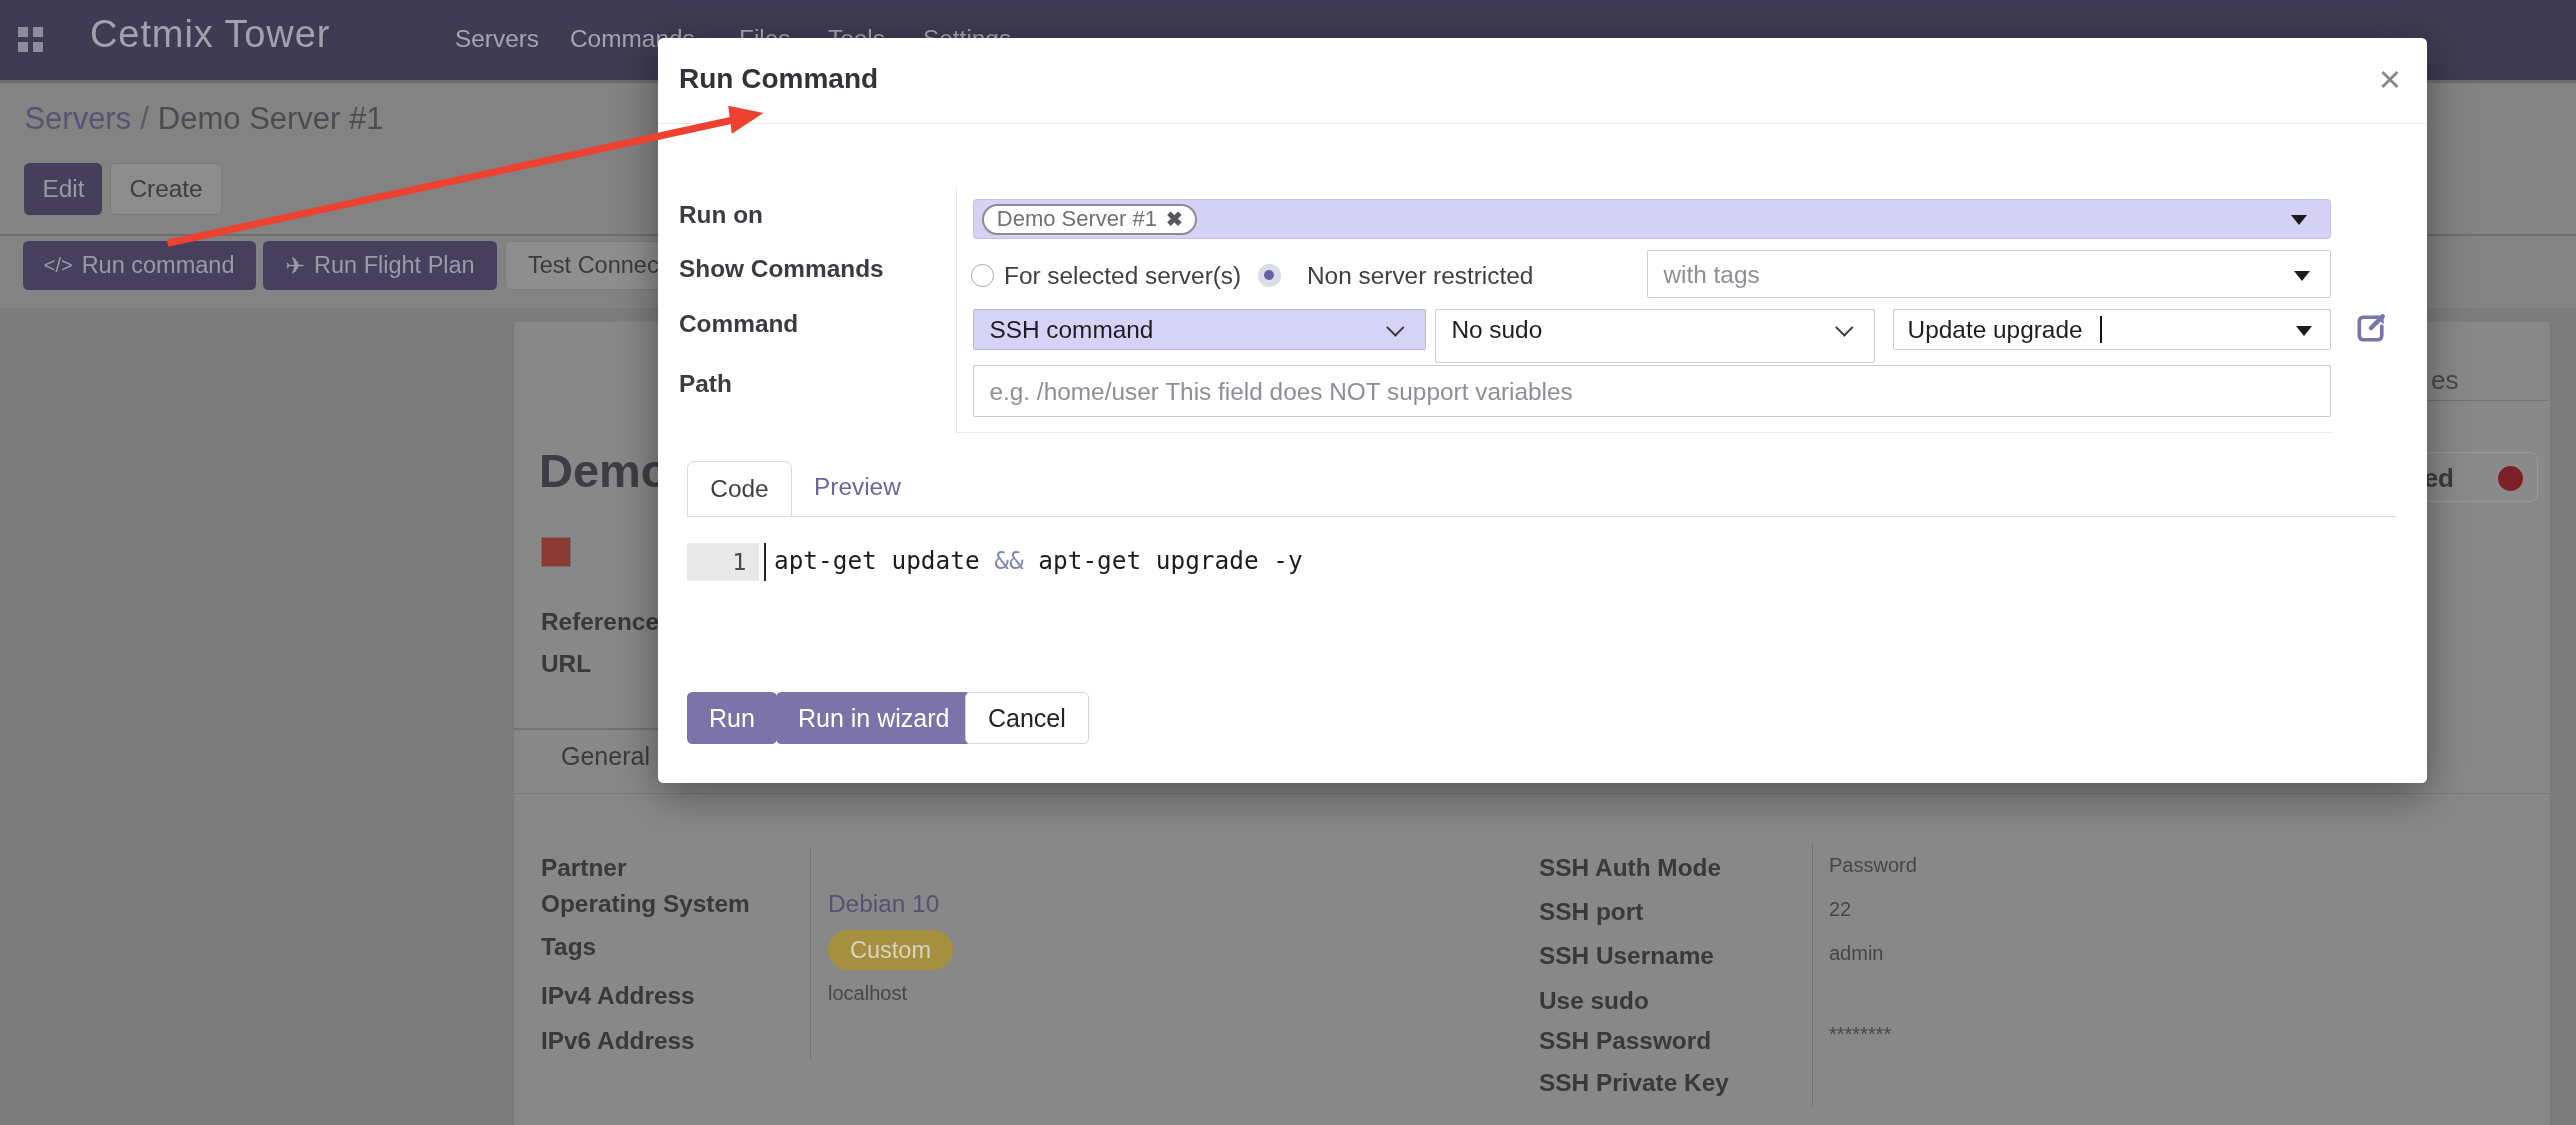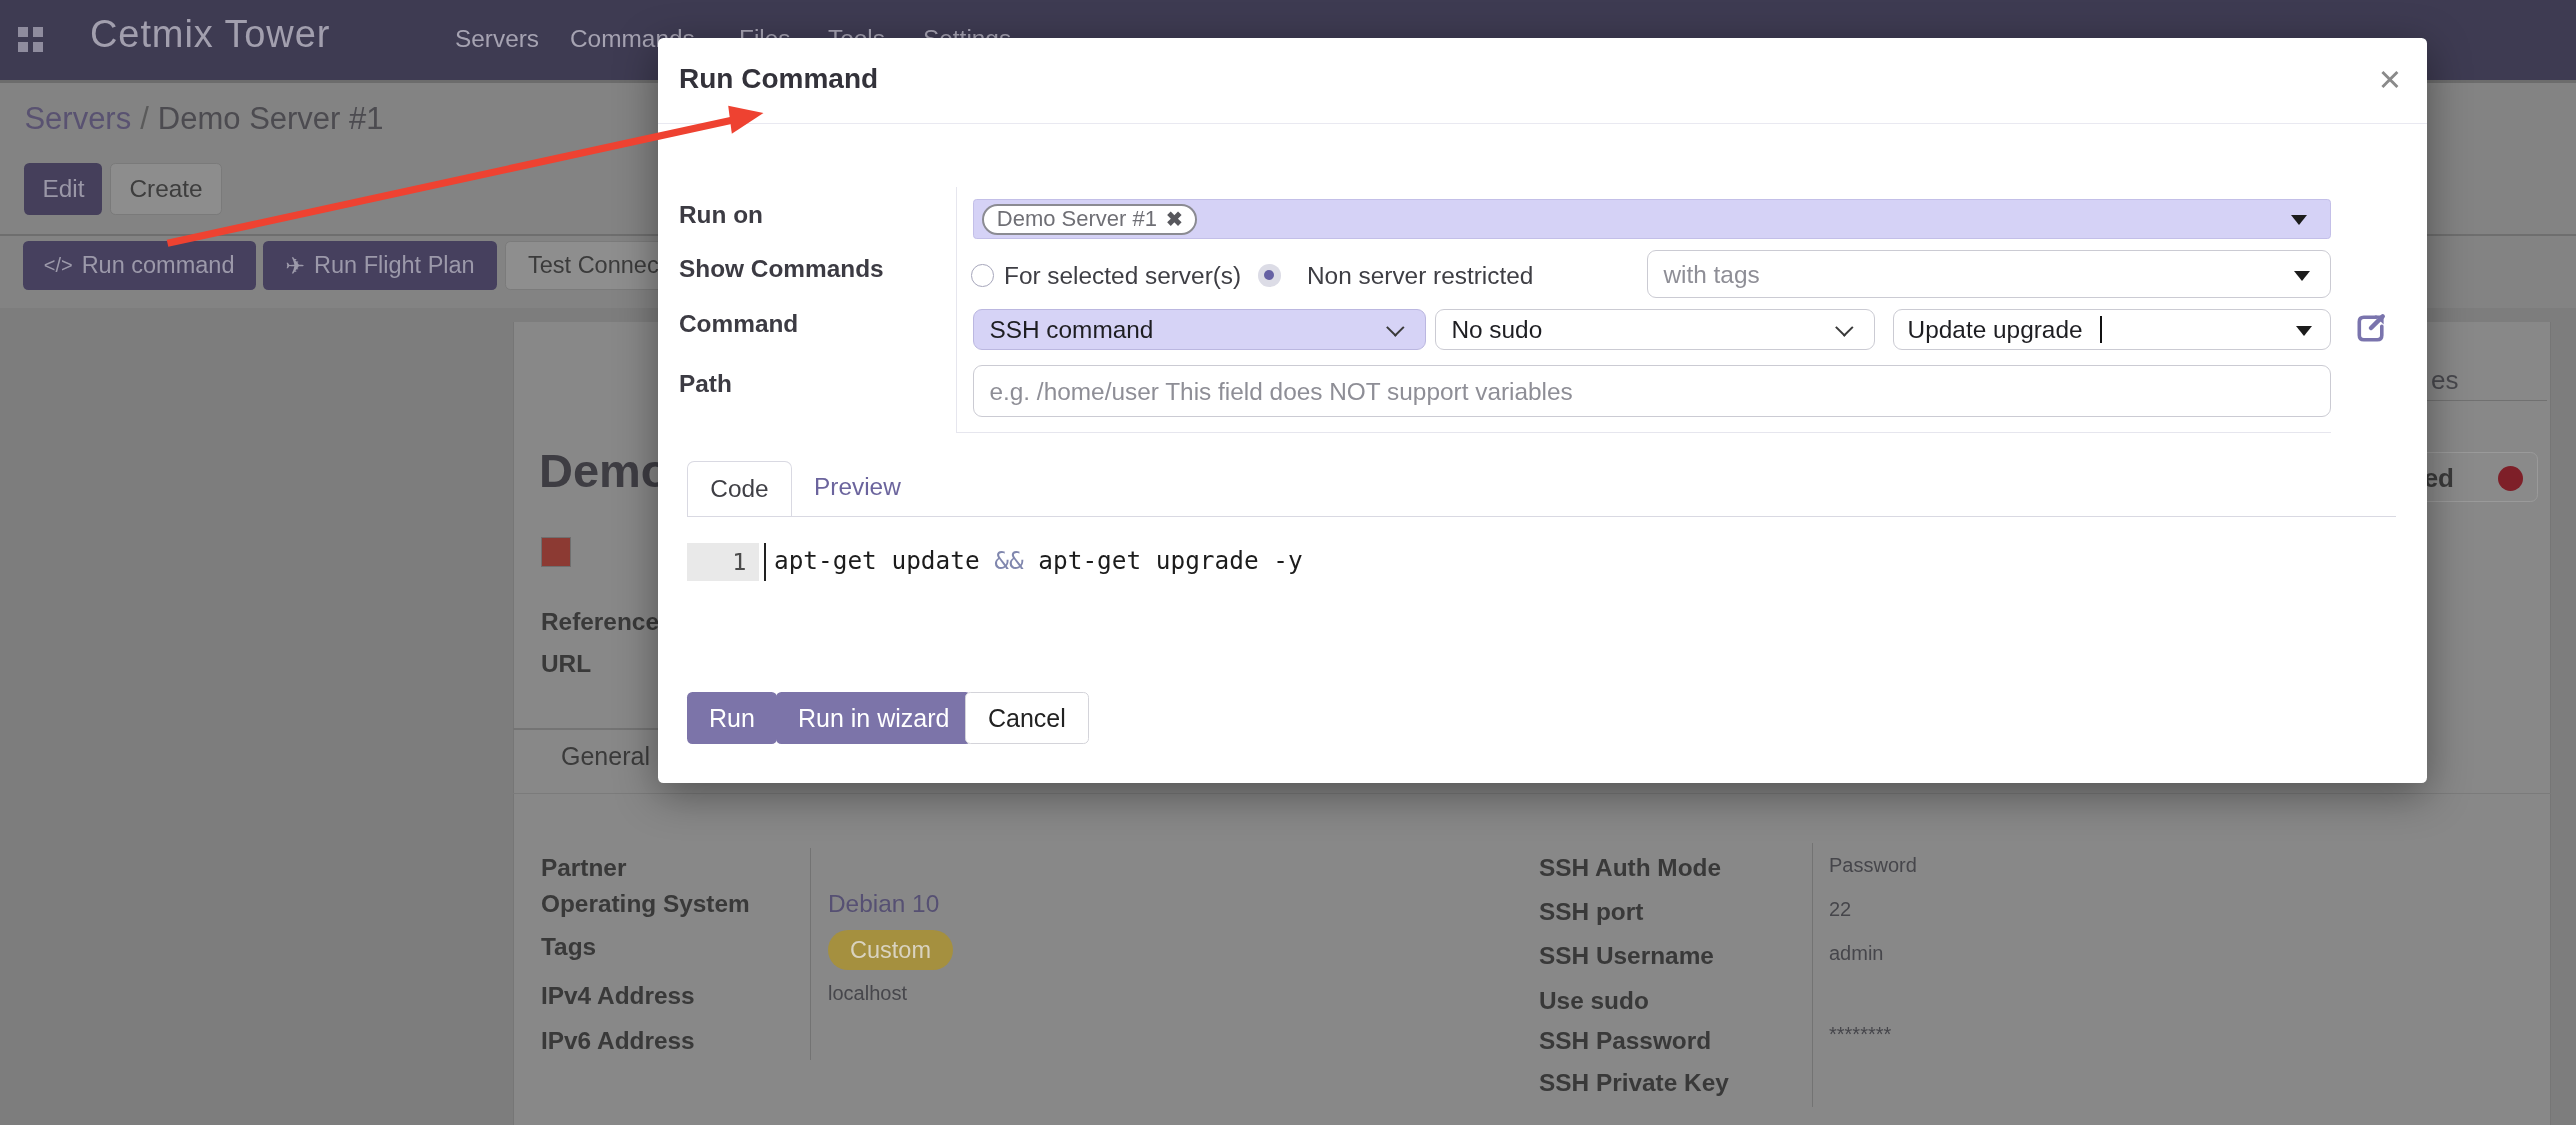--- a/index.html
+++ b/index.html
@@ -73,21 +73,21 @@
   .chev { position:absolute; width:12.7px; height:12.7px; border-right:2.7px solid #3a3a3a;
     border-bottom:2.7px solid #3a3a3a; transform:rotate(45deg); }
 
   .radio { position:absolute; width:22.6px; height:22.6px; border-radius:50%; }
   .radio.off { border:1.8px solid #a6a6bb; background:#fff; }
   .radio.on  { background:#dcdce6; }
   .radio.on::after { content:""; position:absolute; left:6.3px; top:6.3px; width:10px; height:10px;
     border-radius:50%; background:#6661a4; }
   .m-opt { position:absolute; font-size:24.4px; color:#3e3e44; white-space:nowrap; }
 
-  .box { position:absolute; background:#fff; border:0.9px solid #cbcbd3; border-radius:9px; }
+  .box { position:absolute; background:#fff; border:0.9px solid #cbcbd3; border-radius:2px; }
   .box-lav { background:#d6d3f6; border:0.9px solid #bbb7e0; }
   .box-text { position:absolute; left:15.4px; font-size:24.4px; color:#1e1e22; white-space:nowrap; }
   .placeholder { color:#8e8e96; }
   .text-cursor { position:absolute; width:1.8px; height:27px; background:#111; }
 
   .ext-icon { position:absolute; left:1695px; top:272px; width:36px; height:36px; }
 
   .tab-code { position:absolute; left:29px; top:423px; width:105px; height:55px; background:#fff;
     border:0.9px solid #d9d9e2; border-bottom:none; border-radius:7.2px 7.2px 0 0;
     display:flex; align-items:center; justify-content:center; font-size:24.4px; color:#3f3f45; z-index:2; }
@@ -210,21 +210,21 @@
   <div class="box" style="left:989px;top:212px;width:684px;height:48px">
     <span class="box-text placeholder" style="top:10px">with tags</span>
     <span class="caret-down" style="right:20px;top:20px"></span>
   </div>
 
   <div class="m-label" style="top:272px">Command</div>
   <div class="box box-lav" style="left:315px;top:271px;width:453px;height:41px">
     <span class="box-text" style="top:6.3px">SSH command</span>
     <span class="chev" style="right:23.5px;top:11px"></span>
   </div>
-  <div class="box" style="left:777px;top:271px;width:440px;height:41px">
+  <div class="box" style="left:777px;top:271px;width:440px;height:54px">
     <span class="box-text" style="top:6.3px">No sudo</span>
     <span class="chev" style="right:23.5px;top:11px"></span>
   </div>
   <div class="box" style="left:1235px;top:271px;width:438px;height:41px">
     <span class="box-text" style="left:13.6px;top:6.3px">Update upgrade</span>
     <span class="text-cursor" style="left:206px;top:6.3px"></span>
     <span class="caret-down" style="right:18px;top:16.3px"></span>
   </div>
   <svg class="ext-icon" viewBox="0 0 40 40">
     <path d="M26 8 H12 Q7 8 7 13 V28 Q7 33 12 33 H27 Q32 33 32 28 V18" fill="none" stroke="#7a74ad" stroke-width="4" stroke-linecap="round"></path>

